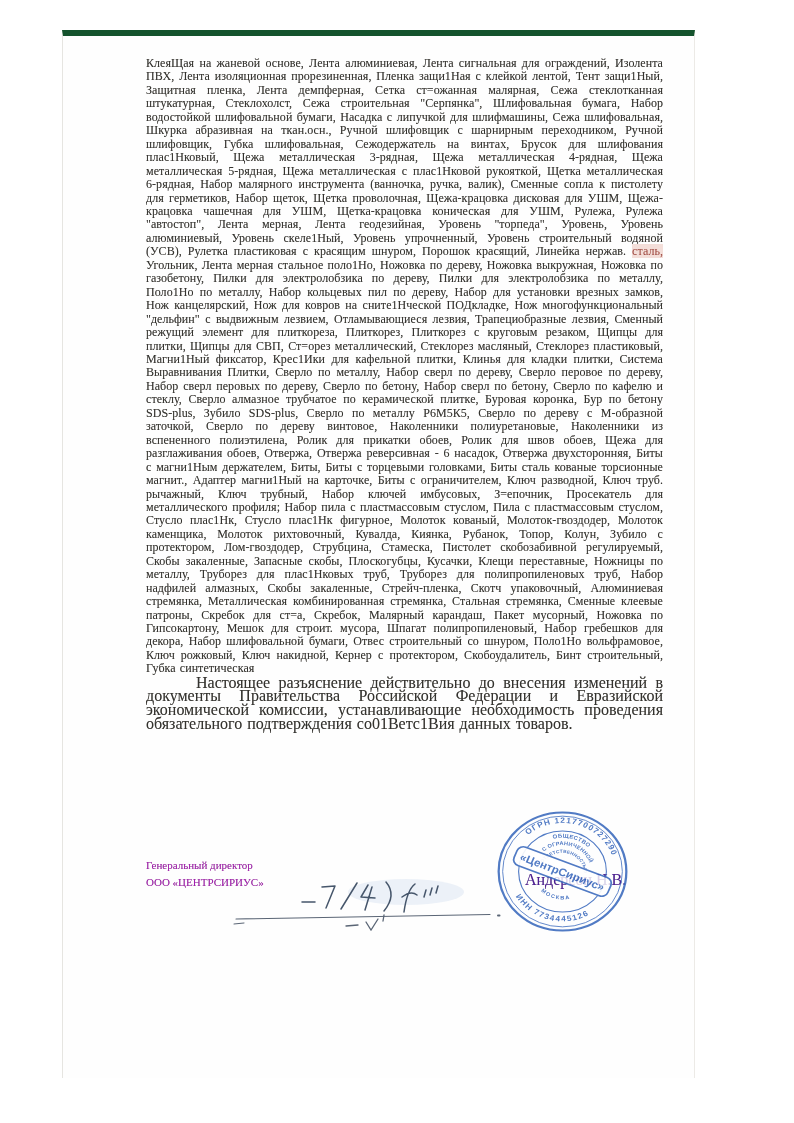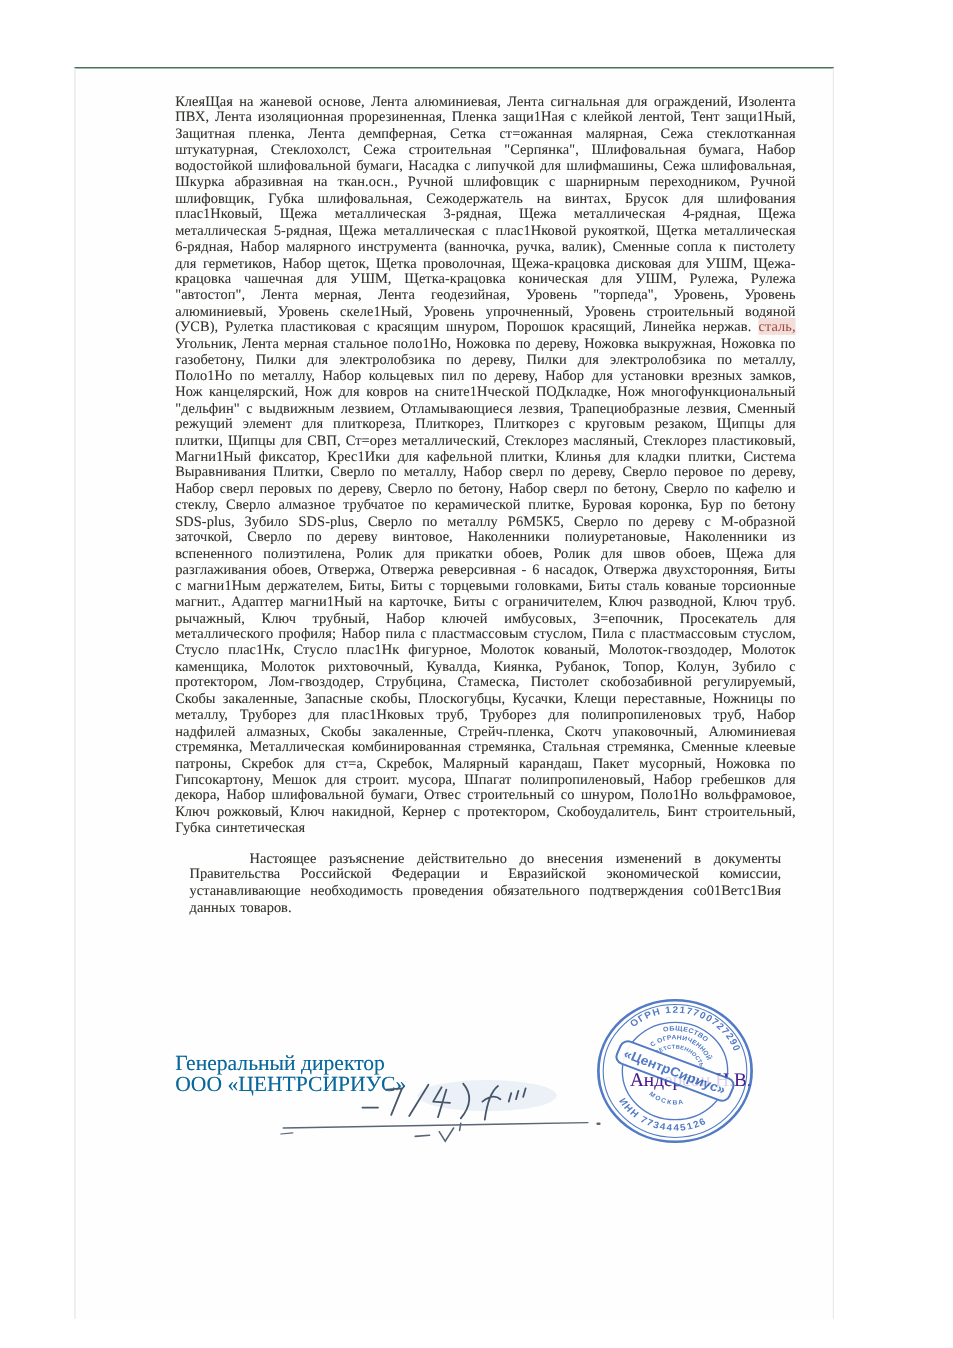--- a/index.html
+++ b/index.html
@@ -1,39 +1,39 @@
 <!DOCTYPE html>
 <html><head>
 <meta charset="utf-8">
 <style>
   html,body{margin:0;padding:0;}
   body{
     width:794px;height:1123px;position:relative;background:#ffffff;
     font-family:"Liberation Serif", serif;overflow:hidden;
   }
   .page{
-    position:absolute;left:62px;top:56px;width:631px;height:1042px;
-    background:#fefefe;border-left:1px solid #e6e5e1;border-top:1px solid #14532d;border-right:1px solid #eceae6;text-decoration:underline;
+    position:absolute;left:62px;top:30px;width:631px;height:1042px;
+    background:#fefefe;border-left:1px solid #e6e5e1;border-top:6px solid #14532d;border-right:1px solid #eceae6;text-decoration:underline;
   }
   .content{
     position:absolute;left:83px;top:21px;width:517px;color:#34332f;
   }
   p.list{
     margin:0;font-size:12px;line-height:13.45px;text-align:justify;
     word-spacing:1.1px;letter-spacing:0.05px;
     text-shadow:0 0 .4px rgba(60,55,45,.35);
   }
   .hl{color:#9c453c;background:#f3ded9;text-shadow:none;}
   p.para{
-    margin:12px;font-size:12px;line-height:13.6px;text-align:justify;
+    margin:0;font-size:16px;line-height:13.6px;text-align:justify;
     text-indent:50px;word-spacing:1px;
     text-shadow:0 0 .4px rgba(60,55,45,.35);
   }
   .signoff{
-    position:absolute;left:83px;top:821px;font-size:18px;line-height:17px;color:#0369a1;
+    position:absolute;left:83px;top:821px;font-size:11px;line-height:17px;color:#a21caf;
     text-shadow:0 0 .4px rgba(60,55,45,.35);
   }
   .signer-name{
     position:absolute;left:462px;top:835px;font-size:16px;color:#4c1d95;z-index:1;
     text-shadow:0 0 .4px rgba(60,55,45,.35);
   }
   .signature-svg{position:absolute;left:165px;top:840px;z-index:1;}
   .stamp-svg{position:absolute;left:433px;top:774px;opacity:.88;z-index:2;}
   .stamp-svg text{font-family:"Liberation Sans", sans-serif;}
 </style>

